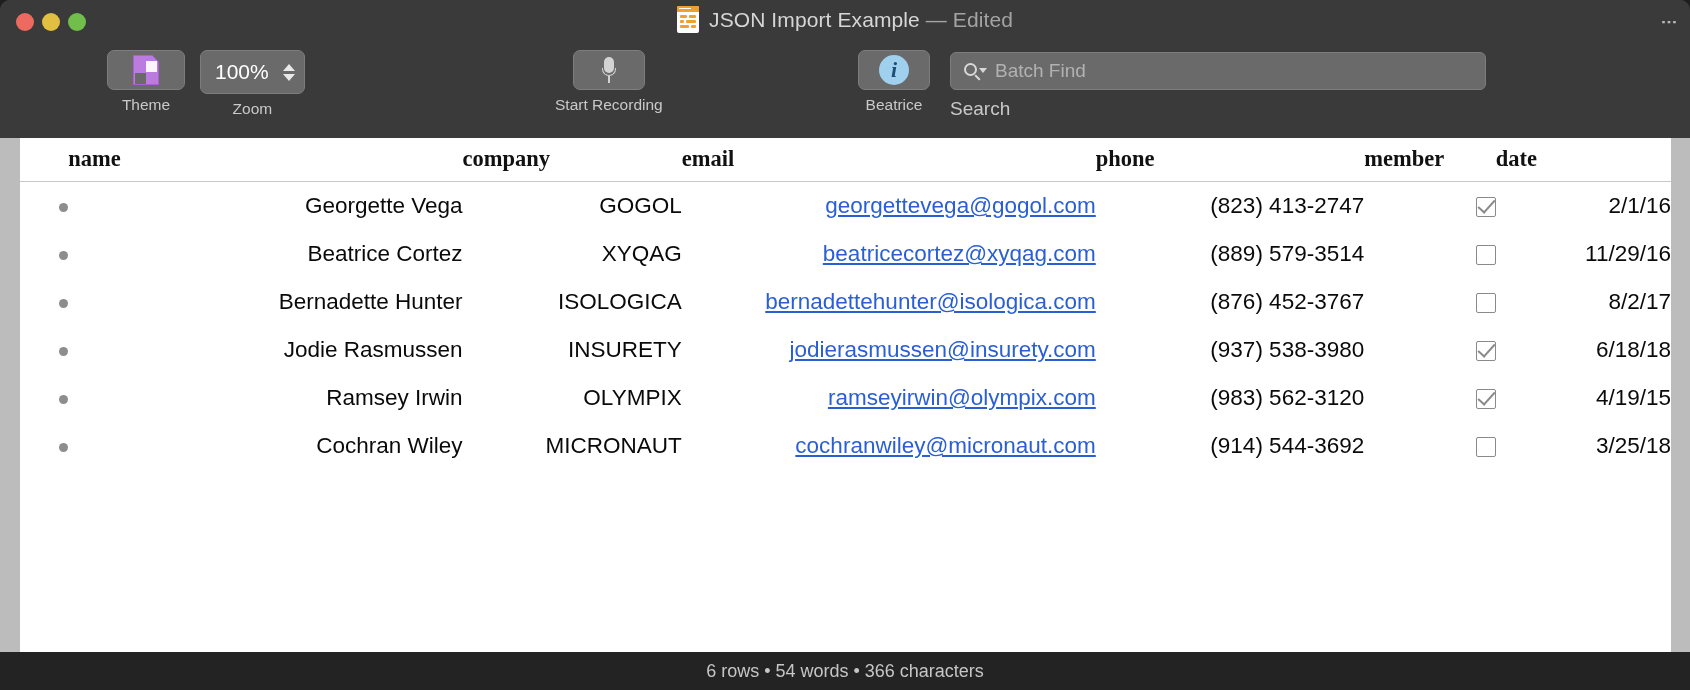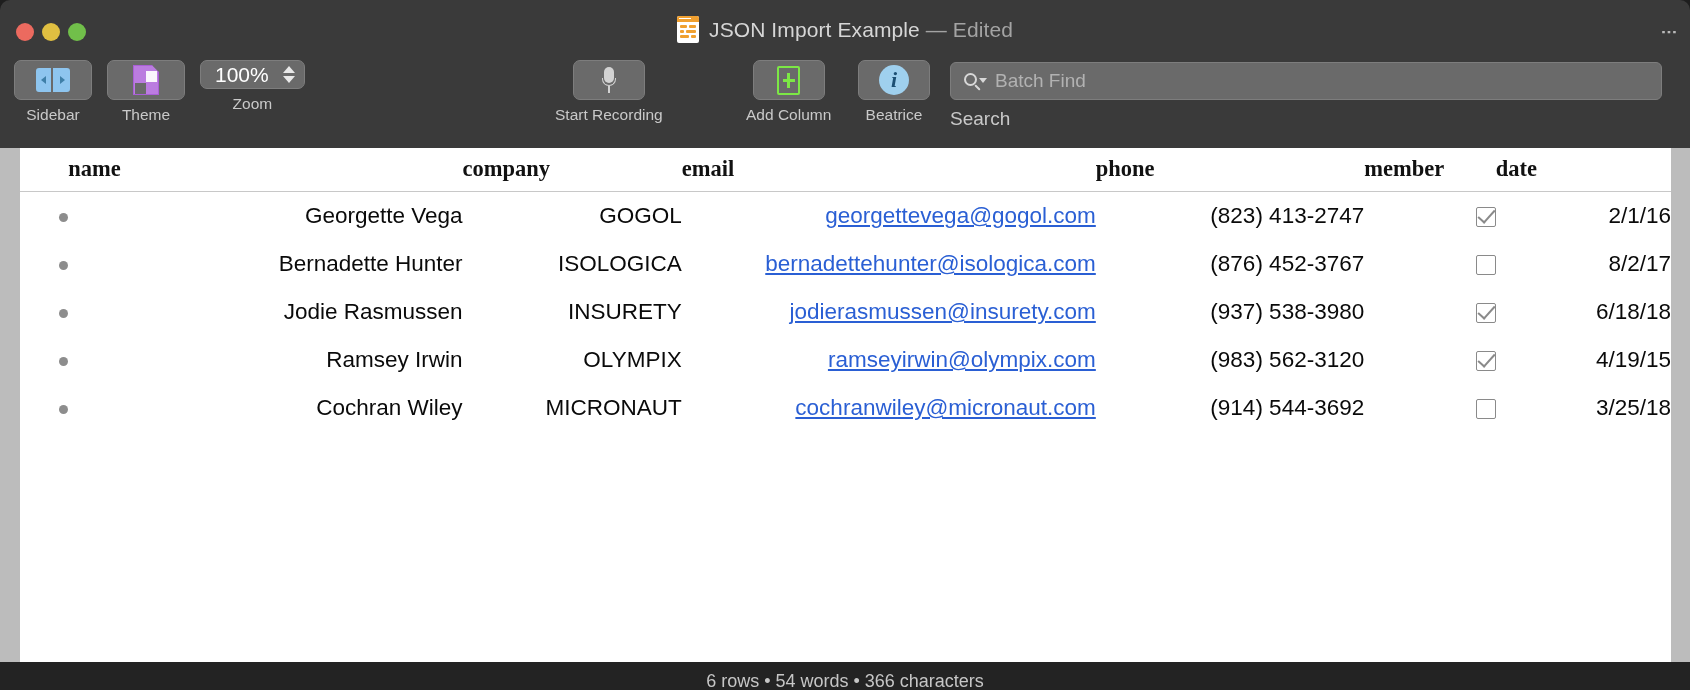--- a/index.html
+++ b/index.html
@@ -18,21 +18,20 @@
     box-sizing: border-box;
   }
 
   
   .titlebar {
     position: relative;
     height: 44px;
     background: #3a3a3a;
     display: flex;
     align-items: center;
-    margin-top: 10px;
   }
   .traffic-lights {
     position: absolute;
     left: 16px;
     top: 13px;
     display: flex;
     gap: 8px;
   }
   .light {
     width: 18px;
@@ -181,21 +180,21 @@
     width: 11px; height: 11px;
     background: #ffffff;
     opacity: .92;
   }
 
   
   .zoom-box {
     background: #6a6a6a;
     border: 1px solid #7d7d7d;
     border-radius: 7px;
-    height: 29px;
+    height: 44px;
     display: flex;
     align-items: center;
     padding: 0 9px 0 14px;
     gap: 14px;
     box-sizing: border-box;
   }
   .zoom-val {
     font-size: 21px;
     color: #ffffff;
   }
@@ -271,21 +270,21 @@
     font-weight: 700;
     font-size: 22px;
     line-height: 1;
   }
 
   
   .search-wrap {
     position: absolute;
     top: 8px;
     left: 950px;
-    width: 712px;
+    width: 536px;
     height: 38px;
   }
   .search-field {
     width: 100%;
     height: 100%;
     box-sizing: border-box;
     background: #6a6a6a;
     border: 1px solid #7d7d7d;
     border-radius: 6px;
     display: flex;
@@ -457,29 +456,20 @@
       <span class="title-text">
         <span>JSON Import Example</span>
         <span class="edited">— Edited</span>
       </span>
     </div>
     <div class="title-menu">⋮</div>
   </div>
 
   <div class="toolbar">
 
-    <div class="tb-group" style="left:14px;">
-      <div class="tb-btn" style="width:78px;">
-        <span class="ic-sidebar">
-          <span class="tri-l"></span>
-            <span class="tri-r"></span>
-        </span>
-      </div>
-      <div class="tb-label">Sidebar</div>
-    </div>
 
     <div class="tb-group" style="left:107px;">
       <div class="tb-btn" style="width:78px;">
         <span class="ic-theme">
           <span class="page"></span>
             <span class="q1"></span>
             <span class="q2"></span>
         </span>
       </div>
       <div class="tb-label">Theme</div>
@@ -500,29 +490,20 @@
       <div class="tb-btn" style="width:72px;">
         <span class="ic-mic">
           <span class="cap"></span>
             <span class="arc"></span>
             <span class="stem"></span>
         </span>
       </div>
       <div class="tb-label">Start Recording</div>
     </div>
 
-    <div class="tb-group" style="left:746px;">
-      <div class="tb-btn" style="width:72px;">
-        <span class="ic-addcol">
-          <span class="pv"></span>
-            <span class="ph"></span>
-        </span>
-      </div>
-      <div class="tb-label">Add Column</div>
-    </div>
 
     <div class="tb-group" style="left:858px;">
       <div class="tb-btn" style="width:72px;">
         <span class="ic-info">i</span>
       </div>
       <div class="tb-label">Beatrice</div>
     </div>
 
     <div class="search-wrap">
       <div class="search-field">
@@ -564,20 +545,29 @@
         </thead>
         <tbody id="tbody">
             <tr>
               <td class="bullet-cell"><span class="bullet"></span></td>
               <td><span>Georgette Vega</span></td>
               <td><span>GOGOL</span></td>
               <td><span class="email-link">georgettevega@gogol.com</span></td>
               <td><span>(823) 413-2747</span></td>
               <td><span class="chk on"></span></td>
               <td><span>2/1/16</span></td>
+            </tr>
+            <tr>
+              <td class="bullet-cell"><span class="bullet"></span></td>
+              <td><span>Beatrice Cortez</span></td>
+              <td><span>XYQAG</span></td>
+              <td><span class="email-link">beatricecortez@xyqag.com</span></td>
+              <td><span>(889) 579-3514</span></td>
+              <td><span class="chk"></span></td>
+              <td><span>11/29/16</span></td>
             </tr>
             <tr>
               <td class="bullet-cell"><span class="bullet"></span></td>
               <td><span>Bernadette Hunter</span></td>
               <td><span>ISOLOGICA</span></td>
               <td><span class="email-link">bernadettehunter@isologica.com</span></td>
               <td><span>(876) 452-3767</span></td>
               <td><span class="chk"></span></td>
               <td><span>8/2/17</span></td>
             </tr>

